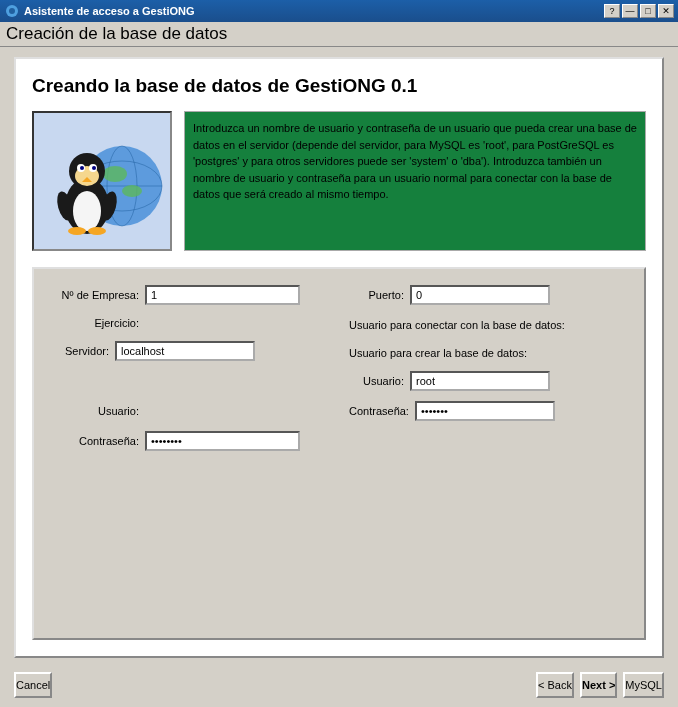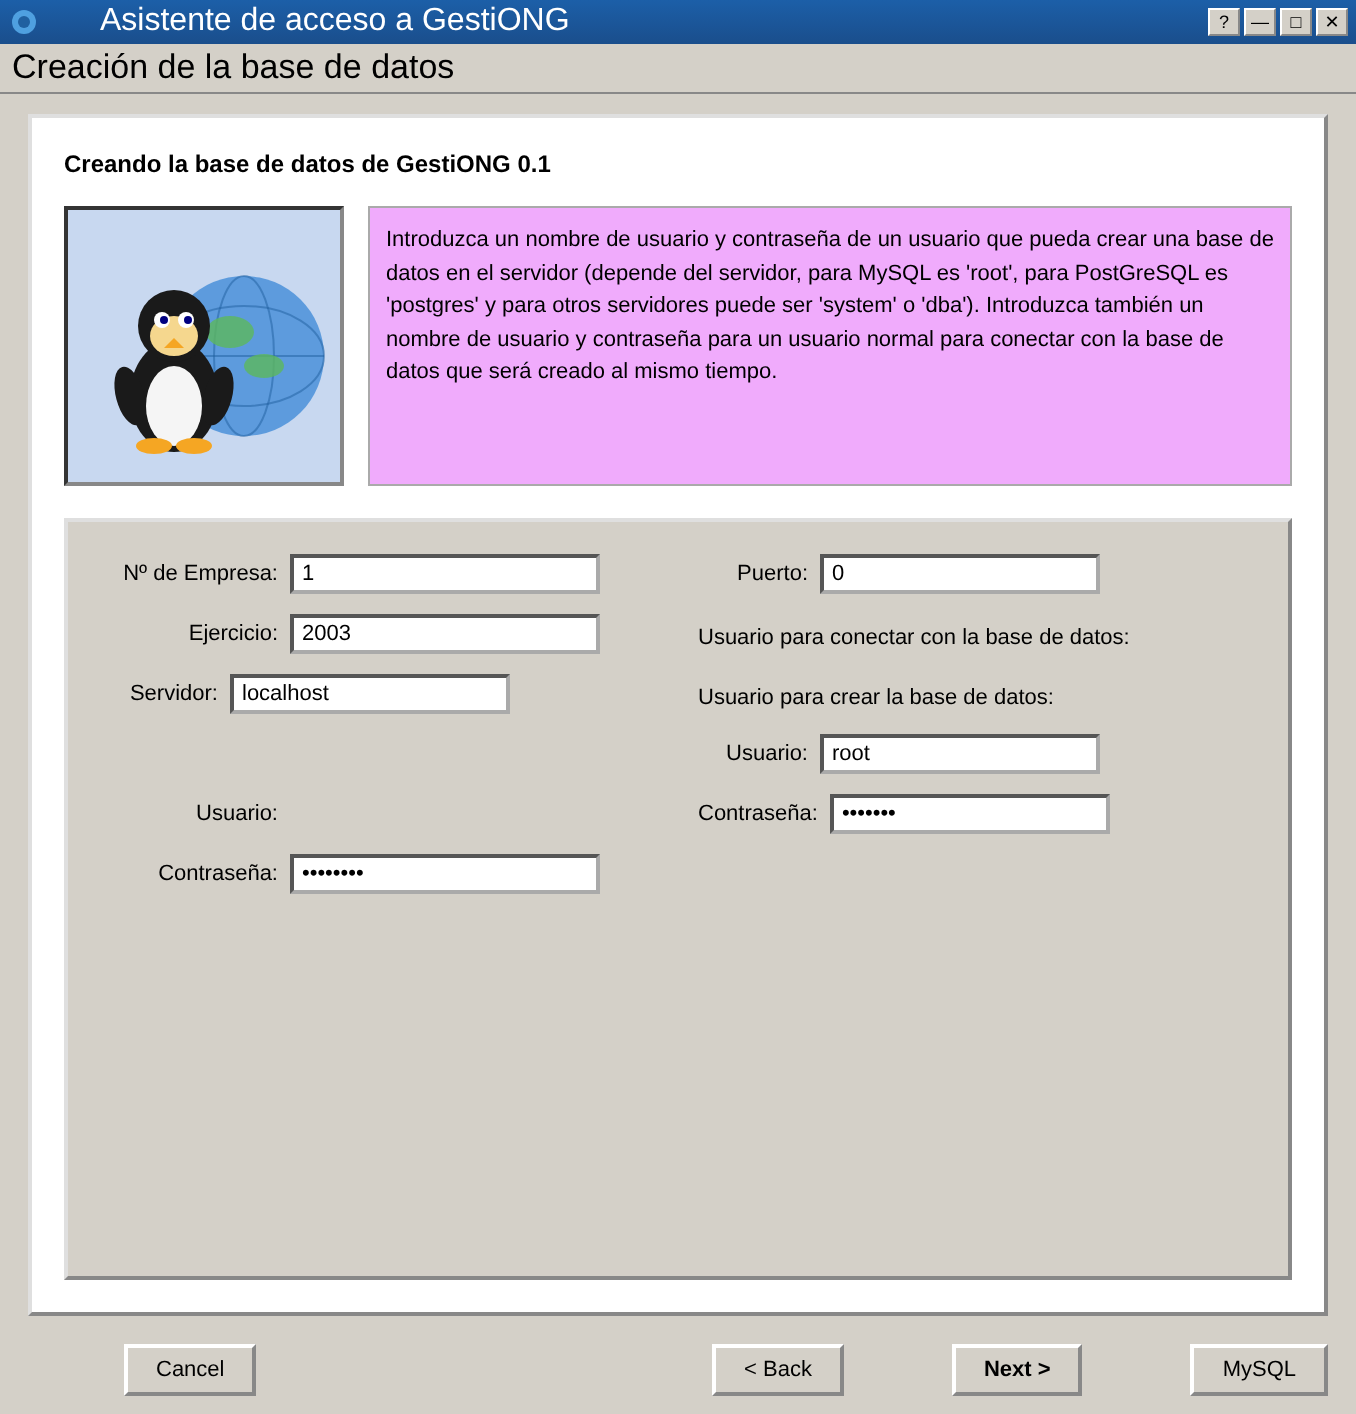--- a/index.html
+++ b/index.html
@@ -25,23 +25,22 @@
     .title-bar-icon {
       width: 16px;
       height: 16px;
       margin-right: 4px;
       display: flex;
       align-items: center;
       justify-content: center;
     }
     .title-bar-text {
       flex: 1;
-      font-size: 16px;
-      font-weight: normal;
-      margin-left: 26px;
+      font-size: 11px;
+      font-weight: bold;
     }
     .title-bar-controls {
       display: flex;
       gap: 2px;
     }
     .title-btn {
       width: 16px;
       height: 14px;
       background: #d4d0c8;
       border: 1px solid #888;
@@ -80,21 +79,21 @@
       border: 2px solid #888;
       border-top-color: #dfdfdf;
       border-left-color: #dfdfdf;
       flex: 1;
       padding: 16px;
       display: flex;
       flex-direction: column;
     }
 
     .page-title {
-      font-size: 12px;
+      font-size: 19px;
       font-weight: bold;
       margin-bottom: 14px;
       color: #000;
     }
 
     
     .top-section {
       display: flex;
       gap: 12px;
       margin-bottom: 16px;
@@ -108,21 +107,21 @@
       flex-shrink: 0;
       display: flex;
       align-items: center;
       justify-content: center;
       overflow: hidden;
     }
 
     .description-box {
       flex: 1;
       border: 1px solid #aaa;
-      background: #f0abfc;
+      background: #15803d;
       padding: 8px;
       font-size: 11px;
       line-height: 1.5;
       color: #000;
     }
 
     
     .form-panel {
       border: 2px solid #888;
       border-top-color: #dfdfdf;
@@ -196,33 +195,32 @@
     .button-bar {
       display: flex;
       justify-content: space-between;
       align-items: center;
       padding: 8px 0 2px 0;
       margin-top: 6px;
     }
 
     .btn {
       height: 26px;
-      padding: 0 14px;
+      padding: 0 0;
       background: #d4d0c8;
       border: 2px solid;
       border-top-color: #ffffff;
       border-left-color: #ffffff;
       border-right-color: #888;
       border-bottom-color: #888;
       font-size: 11px;
       cursor: pointer;
       display: flex;
       align-items: center;
       justify-content: center;
-      margin-left: 48px;
     }
 
     .btn-nav-group {
       display: flex;
       gap: 6px;
     }
 
     
     .tux-svg {
       width: 130px;
@@ -308,21 +306,20 @@
           <input type="text" class="form-input form-input-long" value="1" style="">
         </div>
 
         <div class="form-row">
           <span class="form-label" style="min-width:55px;">Puerto:</span>
           <input type="text" class="form-input form-input-medium" value="0" style="">
         </div>
 
         <div class="form-row">
           <span class="form-label" style="min-width:85px;">Ejercicio:</span>
-          <input type="text" class="form-input form-input-long" value="2003" style="">
         </div>
 
         <div class="form-row">
           <span class="section-label">Usuario para conectar con la base de datos:</span>
         </div>
 
         <div class="form-row">
           <span class="form-label" style="min-width:55px;">Servidor:</span>
           <input type="text" class="form-input form-input-medium" value="localhost" style="">
         </div>

